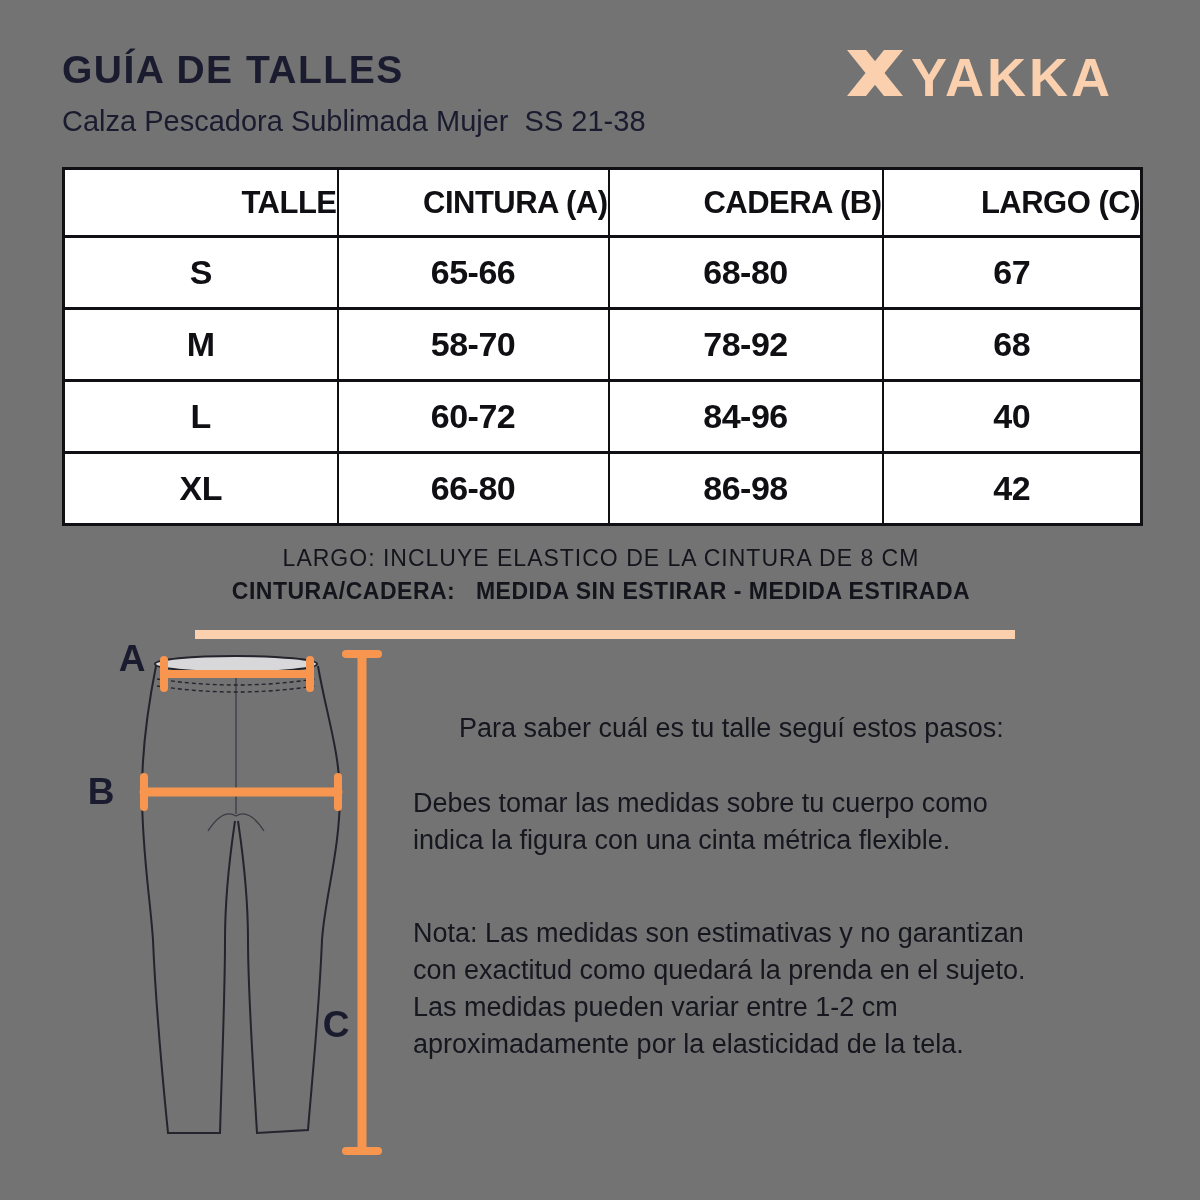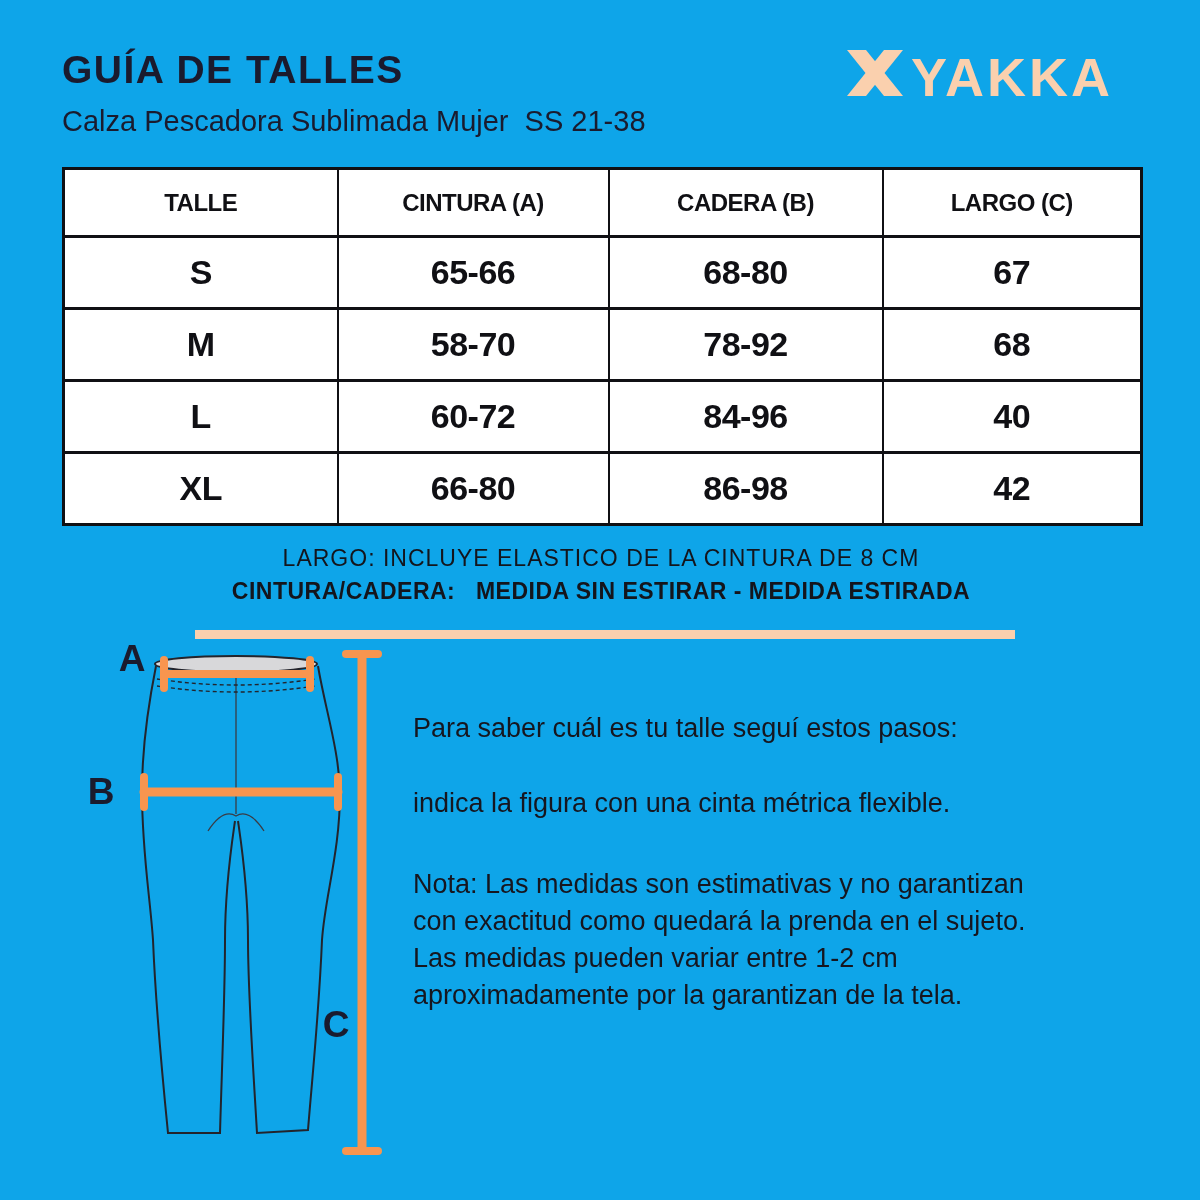--- a/index.html
+++ b/index.html
@@ -1,34 +1,34 @@
 <!DOCTYPE html>
 <html style="--navy: #1A1B2E; --orange: #F8954F; --peach: #FAD0AE; --table_ink: #101014; --body_ink: #16161F;"><head>
 <meta charset="utf-8">
 <style>
   :root{
     --navy:#1A1B2E; --orange:#F8954F; --peach:#FAD0AE; --table_ink:#101014; --body_ink:#16161F;
   }
   *{margin:0;padding:0;box-sizing:border-box;}
   body{background:#e8e8e8;font-family:"Liberation Sans",sans-serif;}
-  .page{position:relative;width:1200px;height:1200px;background:#0ea5e9;overflow:hidden;margin:0 auto;}
+  .page{position:relative;width:1200px;height:1200px;background:#737373;overflow:hidden;margin:0 auto;}
 
   .page-title{position:absolute;left:62px;top:48px;font-size:39px;font-weight:600;
     letter-spacing:1.5px;color:var(--navy);}
   .page-subtitle{position:absolute;left:62px;top:105px;font-size:29px;font-weight:400;
     color:var(--navy);white-space:pre;}
 
   .logo{position:absolute;left:843px;top:42px;}
 
   table.size-table{position:absolute;left:62px;top:167px;width:1078px;
     border-collapse:collapse;table-layout:fixed;color:var(--table_ink);}
   .size-table th,.size-table td{
     border:2px solid var(--table_ink);border-top-width:3px;border-bottom-width:3px;
     text-align:center;vertical-align:middle;background:#fff;}
-  .size-table th{height:68px;font-size:24px;font-weight:700;letter-spacing:-0.5px;}
+  .size-table th{height:68px;font-size:31px;font-weight:700;letter-spacing:-0.5px;text-align:right;}
   .size-table td{height:72px;font-size:34px;font-weight:700;letter-spacing:-0.5px;}
   table.size-table{border:3px solid var(--table_ink);}
 
   .notes{position:absolute;left:62px;top:537px;width:1078px;text-align:center;color:#14151C;}
   .note-line1{font-size:23px;font-weight:400;letter-spacing:1px;margin-top:8px;}
   .note-line2{font-size:23px;font-weight:700;letter-spacing:0.5px;margin-top:6px;white-space:pre;}
 
   .section-divider{position:absolute;left:195px;top:630px;width:820px;height:9px;
     background:var(--peach);}
 
@@ -36,23 +36,23 @@
   .outline{fill:none;stroke:#23242C;stroke-width:2;}
   .thin-line{fill:none;stroke:#3A3B44;stroke-width:1.3;}
   .dotted{fill:none;stroke:#23242C;stroke-width:1.4;stroke-dasharray:4 3;}
   .waistband{fill:#D8D8DA;stroke:#23242C;stroke-width:2;}
   .measure{stroke:var(--orange);stroke-linecap:round;fill:none;}
   .diagram-label{font:700 37px "Liberation Sans",sans-serif;fill:var(--navy);}
 
   .how-to{position:absolute;left:413px;top:678px;width:720px;color:var(--body_ink);}
   .how-to-heading{font-size:38px;font-weight:300;letter-spacing:0.5px;color:var(--navy);}
   .how-to p{font-size:27px;line-height:37px;font-weight:400;}
-  .p1{margin-top:32px;}
+  .p1{margin-top:32px;margin-left:46px;}
   .p2{margin-top:38px;}
-  .p3{margin-top:44px;}
+  .p3{margin-top:56px;}
   .line{display:block;}
 </style>
 </head>
 <body>
 
 <div class="page">
 
   <div class="page-title">GUÍA DE TALLES</div>
   <div class="page-subtitle">Calza Pescadora Sublimada Mujer  SS 21-38</div>
 
@@ -144,23 +144,24 @@
     <text class="diagram-label" text-anchor="middle" x="52" y="43">A</text>
     <text class="diagram-label" text-anchor="middle" x="21" y="176">B</text>
     <text class="diagram-label" text-anchor="middle" x="256" y="409">C</text>
   </svg>
 
   <div class="how-to">
     <p class="p1">
       <span class="line">Para saber cuál es tu talle seguí estos pasos:</span>
     </p>
     <p class="p2">
+      <span class="line">Debes tomar las medidas sobre tu cuerpo como</span>
       <span class="line">indica la figura con una cinta métrica flexible.</span>
     </p>
     <p class="p3">
       <span class="line">Nota: Las medidas son estimativas y no garantizan</span>
       <span class="line">con exactitud como quedará la prenda en el sujeto.</span>
       <span class="line">Las medidas pueden variar entre 1-2 cm</span>
-      <span class="line">aproximadamente por la garantizan de la tela.</span>
+      <span class="line">aproximadamente por la elasticidad de la tela.</span>
     </p>
   </div>
 
 </div>
 
 </body></html>

